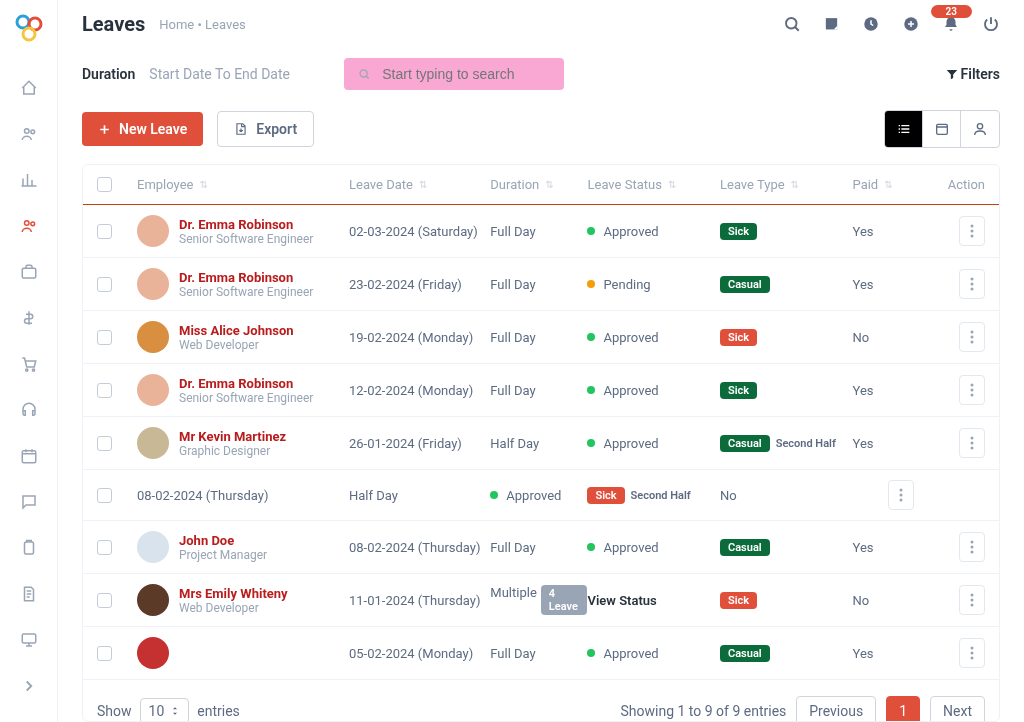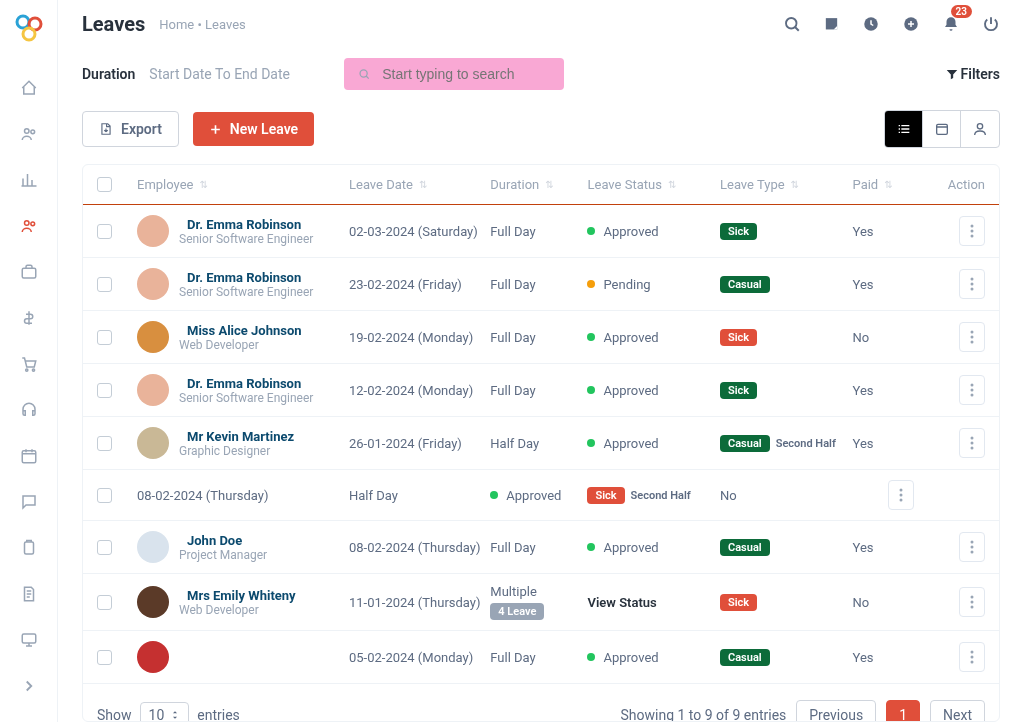--- a/index.html
+++ b/index.html
@@ -8,21 +8,21 @@
 .sidebar { width: 58px; background: #fff; border-right: 1px solid #eef2f6; display: flex; flex-direction: column; align-items: center; padding-top: 10px; }
 .logo { width: 36px; height: 36px; margin-bottom: 22px; }
 .side-icon { width: 40px; height: 40px; display: flex; align-items: center; justify-content: center; color: #99a5b5; cursor: pointer; margin-bottom: 6px; border-radius: 6px; }
 .side-icon.active { color: #e04f3a; }
 .main { flex: 1; display: flex; flex-direction: column; overflow: hidden; }
 .topbar { display: flex; align-items: center; padding: 12px 24px; }
 .title { font-size: 20px; font-weight: 700; color: #28313c; margin-right: 14px; }
 .breadcrumb { color: #99a5b5; font-size: 13px; }
 .top-icons { margin-left: auto; display: flex; align-items: center; gap: 22px; color: #5d6b82; }
 .badge { position: relative; }
-.badge-count { position: absolute; top: -10px; right: -12px; background: #e04f3a; color: #fff; font-size: 10px; padding: 1px 5px; border-radius: 8px; font-weight: 600; }
+.badge-count { position: absolute; top: -10px; right: -12px; background: #e04f3a; color: #fff; font-size: 10px; padding: 1px 15px; border-radius: 8px; font-weight: 600; }
 .toolbar { display: flex; align-items: center; padding: 10px 24px; gap: 14px; }
 .toolbar-label { font-weight: 600; color: #28313c; }
 .toolbar-sub { color: #99a5b5; }
 .search { margin-left: 40px; background: #f9a8d4; border-radius: 4px; display: flex; align-items: center; padding: 8px 14px; width: 220px; color: #99a5b5; gap: 12px; }
 .search input { border: none; background: transparent; outline: none; font-size: 14px; width: 100%; color: #28313c; }
 .filters-btn { margin-left: auto; display: flex; align-items: center; gap: 2px; font-weight: 600; cursor: pointer; }
 .actionbar { display: flex; align-items: center; padding: 10px 24px 16px; gap: 14px; }
 .btn { padding: 9px 16px; border-radius: 4px; cursor: pointer; display: inline-flex; align-items: center; gap: 8px; font-size: 14px; }
 .btn-primary { background: #e04f3a; color: #fff; font-weight: 600; }
 .btn-outline { background: #fff; border: 1px solid #d0d5dd; color: #5d6b82; font-weight: 600; }
@@ -31,34 +31,34 @@
 .view-toggle .vbtn.active { background: #000; color: #fff; }
 .view-toggle .vbtn:not(:last-child) { border-right: 1px solid #d0d5dd; }
 .table-wrap { margin: 0 24px; border: 1px solid #eef2f6; border-radius: 6px; overflow: hidden; flex: 1; display: flex; flex-direction: column; }
 .thead { display: grid; grid-template-columns: 40px 2.4fr 1.6fr 1.1fr 1.5fr 1.5fr 0.7fr 0.8fr; padding: 12px 14px; border-bottom: 1px solid #c2410c; color: #99a5b5; font-size: 13px; align-items: center; }
 .th { display: flex; align-items: center; gap: 6px; }
 .sort-icon { color: #d0d5dd; font-size: 10px; }
 .trow { display: grid; grid-template-columns: 40px 2.4fr 1.6fr 1.1fr 1.5fr 1.5fr 0.7fr 0.8fr; padding: 10px 14px; border-bottom: 1px solid #eef2f6; align-items: center; font-size: 13px; }
 .chk { width: 15px; height: 15px; border: 1.5px solid #c4cdd6; border-radius: 3px; cursor: pointer; }
 .emp { display: flex; align-items: center; gap: 10px; }
 .avatar { width: 32px; height: 32px; border-radius: 50%; background: #ddd; flex-shrink: 0; }
-.emp-name { font-weight: 700; color: #0c4a6e; font-size: 13px; margin-left: 8px; }
+.emp-name { font-weight: 700; color: #b91c1c; font-size: 13px; }
 .emp-role { color: #99a5b5; font-size: 12px; }
 .cell { color: #5d6b82; }
 .status { display: flex; align-items: center; gap: 8px; }
 .dot { width: 8px; height: 8px; border-radius: 50%; }
 .dot.green { background: #22c55e; }
 .dot.yellow { background: #f59e0b; }
 .pill { padding: 2px 8px; border-radius: 4px; color: #fff; font-size: 11px; font-weight: 600; display: inline-block; }
 .pill.green { background: #0c6b3a; }
 .pill.red { background: #e04f3a; }
 .pill.grey { background: #99a5b5; }
 .extra { color: #5d6b82; font-size: 11px; font-weight: 600; margin-left: 6px; }
 .dots-btn { width: 26px; height: 30px; border: 1px solid #e2e8f0; border-radius: 4px; display: flex; align-items: center; justify-content: center; cursor: pointer; color: #99a5b5; margin-left: auto; }
-.multi { display: flex; flex-direction: column; gap: 4px; align-items: flex-start; }
+.multi { display: flex; flex-direction: row; gap: 4px; align-items: flex-start; }
 .tfoot { display: flex; align-items: center; padding: 16px 14px; }
 .show-sel { display: flex; align-items: center; gap: 8px; color: #5d6b82; }
 .sel { border: 1px solid #d0d5dd; border-radius: 4px; padding: 4px 8px; display: flex; align-items: center; gap: 6px; cursor: pointer; }
 .pagination { margin-left: auto; display: flex; align-items: center; gap: 10px; color: #5d6b82; }
 .page-btn { border: 1px solid #d0d5dd; border-radius: 4px; padding: 6px 12px; cursor: pointer; }
 .page-btn.active { background: #e04f3a; color: #fff; border-color: #e04f3a; }
 .action-th {text-align:center;}
 svg { display: block; }
 </style>
 </head>
@@ -214,31 +214,31 @@
       </div>
       <div class="filters-btn">
         <svg width="14" height="14" viewBox="0 0 24 24" fill="currentColor">
             <path d="M3 5h18l-7 8v6l-4 2v-8L3 5z"></path>
           </svg>
         <span>Filters</span>
       </div>
     </div>
 
     <div class="actionbar">
+      <div class="btn btn-primary">
+        <svg width="13" height="13" viewBox="0 0 24 24" stroke="currentColor" stroke-width="3">
+            <path d="M12 4v16M4 12h16"></path>
+          </svg>
+        <span>New Leave</span>
+      </div>
       <div class="btn btn-outline">
         <svg width="14" height="14" viewBox="0 0 24 24" fill="currentColor">
             <path d="M5 3h10l4 4v14H5V3zM13 3v5h5M12 11v6m0 0l-3-3m3 3l3-3" stroke="#5d6b82" stroke-width="2" fill="none"></path>
           </svg>
         <span>Export</span>
-      </div>
-      <div class="btn btn-primary">
-        <svg width="13" height="13" viewBox="0 0 24 24" stroke="currentColor" stroke-width="3">
-            <path d="M12 4v16M4 12h16"></path>
-          </svg>
-        <span>New Leave</span>
       </div>
       <div class="view-toggle">
         <div class="vbtn active">
             <svg width="16" height="16" viewBox="0 0 24 24" fill="currentColor">
               <path d="M4 6h2v2H4zM8 6h12v2H8zM4 11h2v2H4zM8 11h12v2H8zM4 16h2v2H4zM8 16h12v2H8z"></path>
             </svg>
           </div>
         <div class="vbtn">
             <svg width="16" height="16" viewBox="0 0 24 24" fill="none" stroke="currentColor" stroke-width="2">
               <rect x="4" y="5" width="16" height="15" rx="2"></rect>

